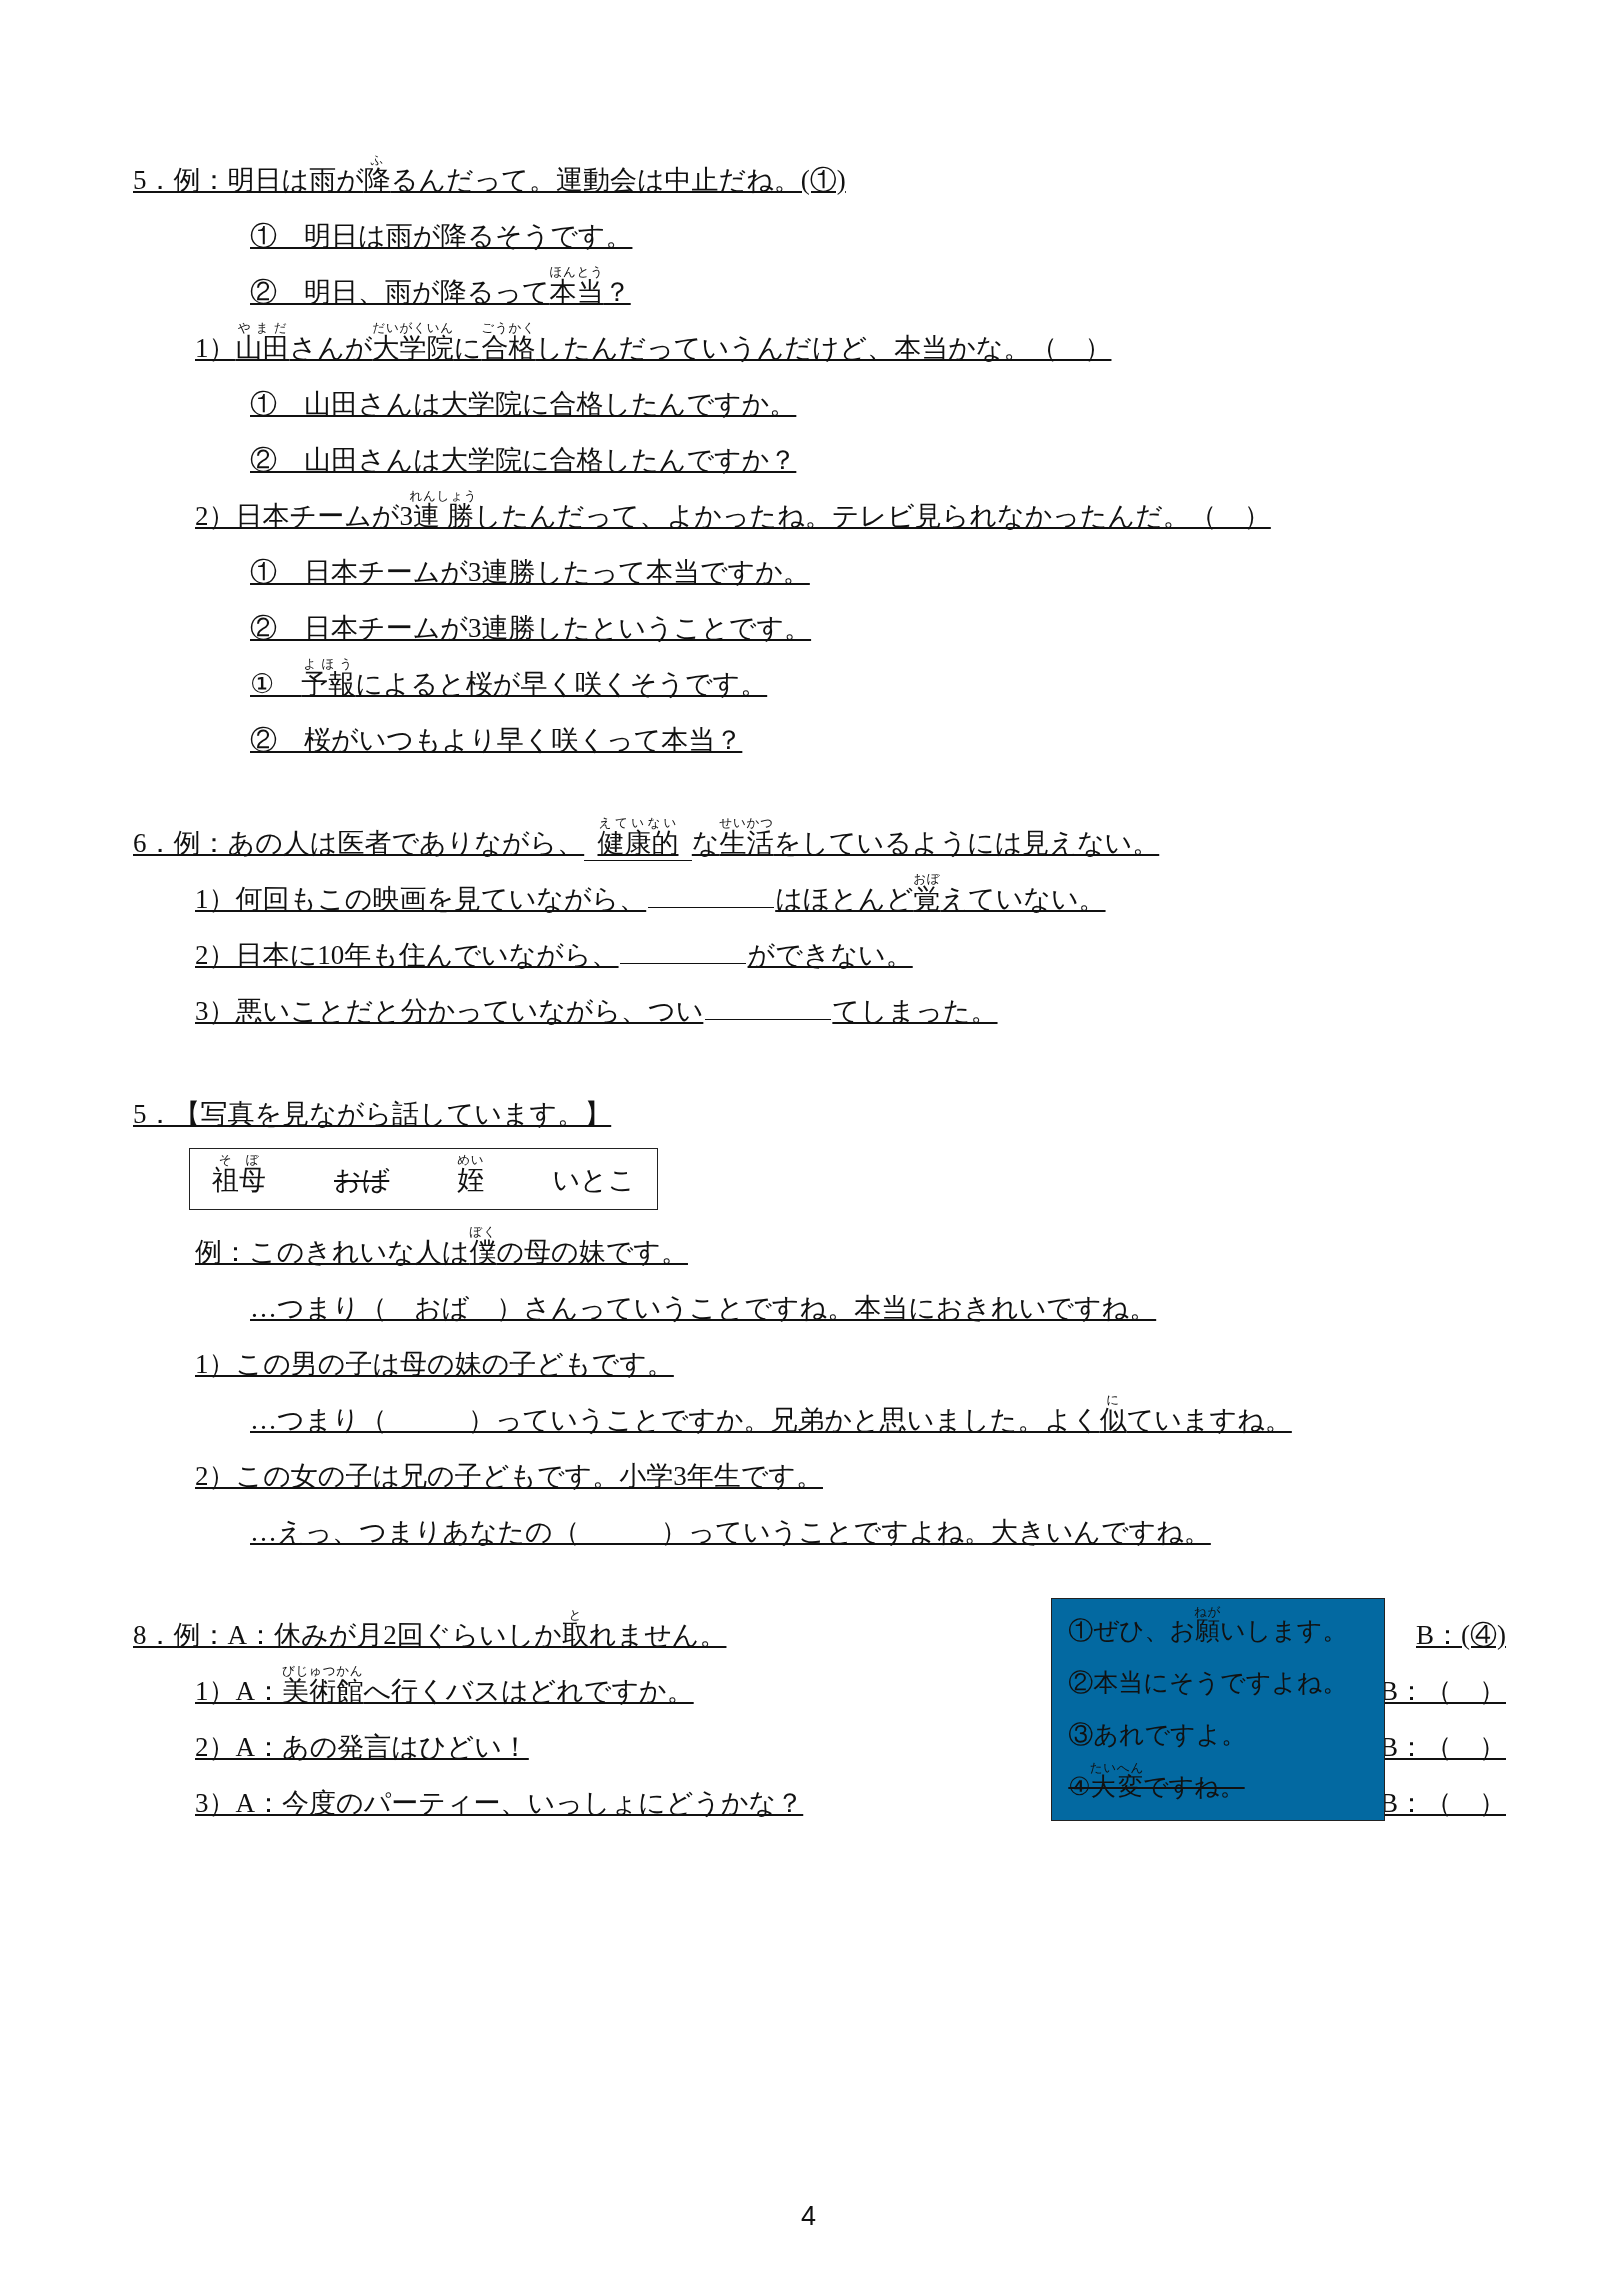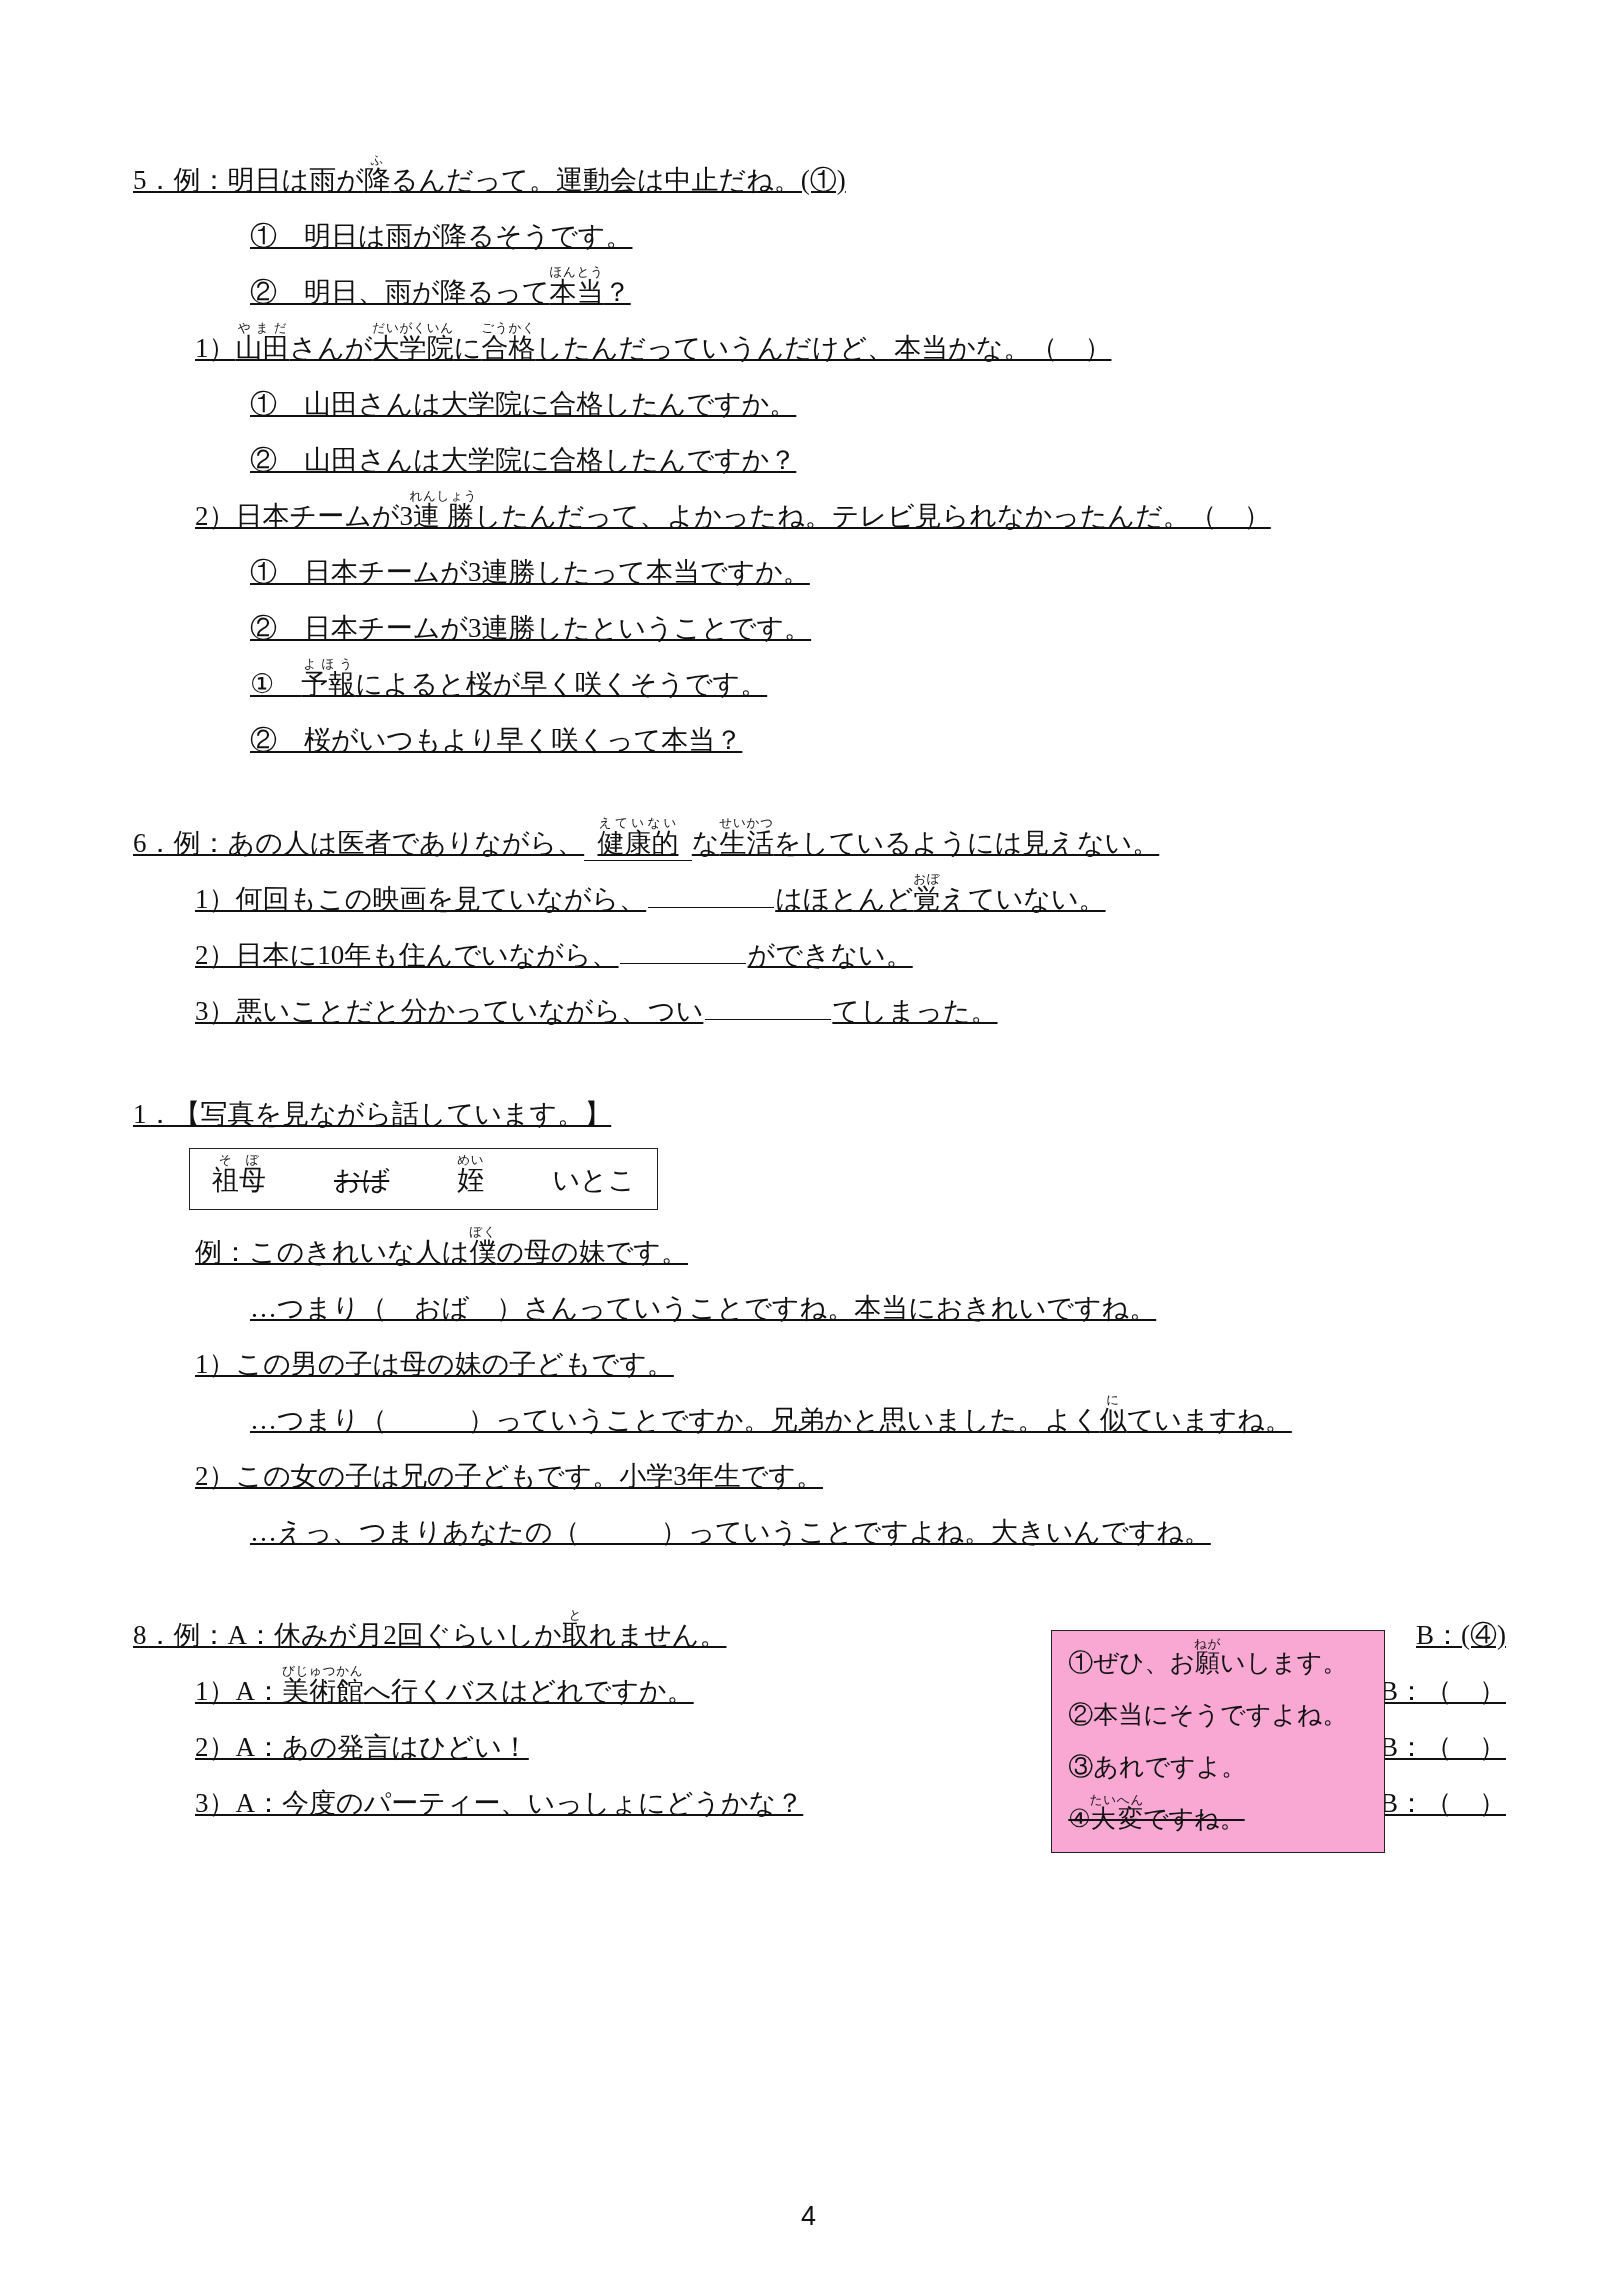--- a/index.html
+++ b/index.html
@@ -69,22 +69,21 @@
   .qa.l1 .a { width: 716px; }
   .qa .b { flex: 0 0 auto; }
   .answer-box {
     position: absolute;
     left: 918px;
     top: -9px;
     width: 334px;
     box-sizing: border-box;
     border: 1.5px solid #222;
     padding: 6px 16.3px 7.4px 16.3px;
-    background: #f9a8d4;
-    margin-top: 32px;
+    background: #0369a1;
   }
   .answer-box .line {
     font-size: 25px;
     line-height: 52px;
   }
   .page-number {
     position: absolute;
     left: 0;
     width: 100%;
     bottom: 41px;
@@ -117,21 +116,21 @@
   </section>
 
   <section class="sec">
     <div class="line l0">6．例：あの人は医者でありながら、<span class="ul"><ruby>健康的<rt>えていない</rt></ruby></span>な<ruby>生活<rt>せいかつ</rt></ruby>をしているようには見えない。</div>
     <div class="line l1">1）何回もこの映画を見ていながら、<span class="blank"></span>はほとんど<ruby>覚<rt>おぼ</rt></ruby>えていない。</div>
     <div class="line l1">2）日本に10年も住んでいながら、<span class="blank"></span>ができない。</div>
     <div class="line l1">3）悪いことだと分かっていながら、つい<span class="blank"></span>てしまった。</div>
   </section>
 
   <section class="sec">
-    <div class="line l0">1．【写真を見ながら話しています。】</div>
+    <div class="line l0">5．【写真を見ながら話しています。】</div>
 
     <div class="word-box">
       <span class="word"><ruby>祖母<rt>そぼ</rt></ruby></span>
       <span class="word struck">おば</span>
       <span class="word"><ruby>姪<rt>めい</rt></ruby></span>
       <span class="word">いとこ</span>
     </div>
 
     <div class="line l1">例：このきれいな人は<ruby>僕<rt>ぼく</rt></ruby>の母の妹です。</div>
     <div class="line l2">…つまり（　おば　）さんっていうことですね。本当におきれいですね。</div>

